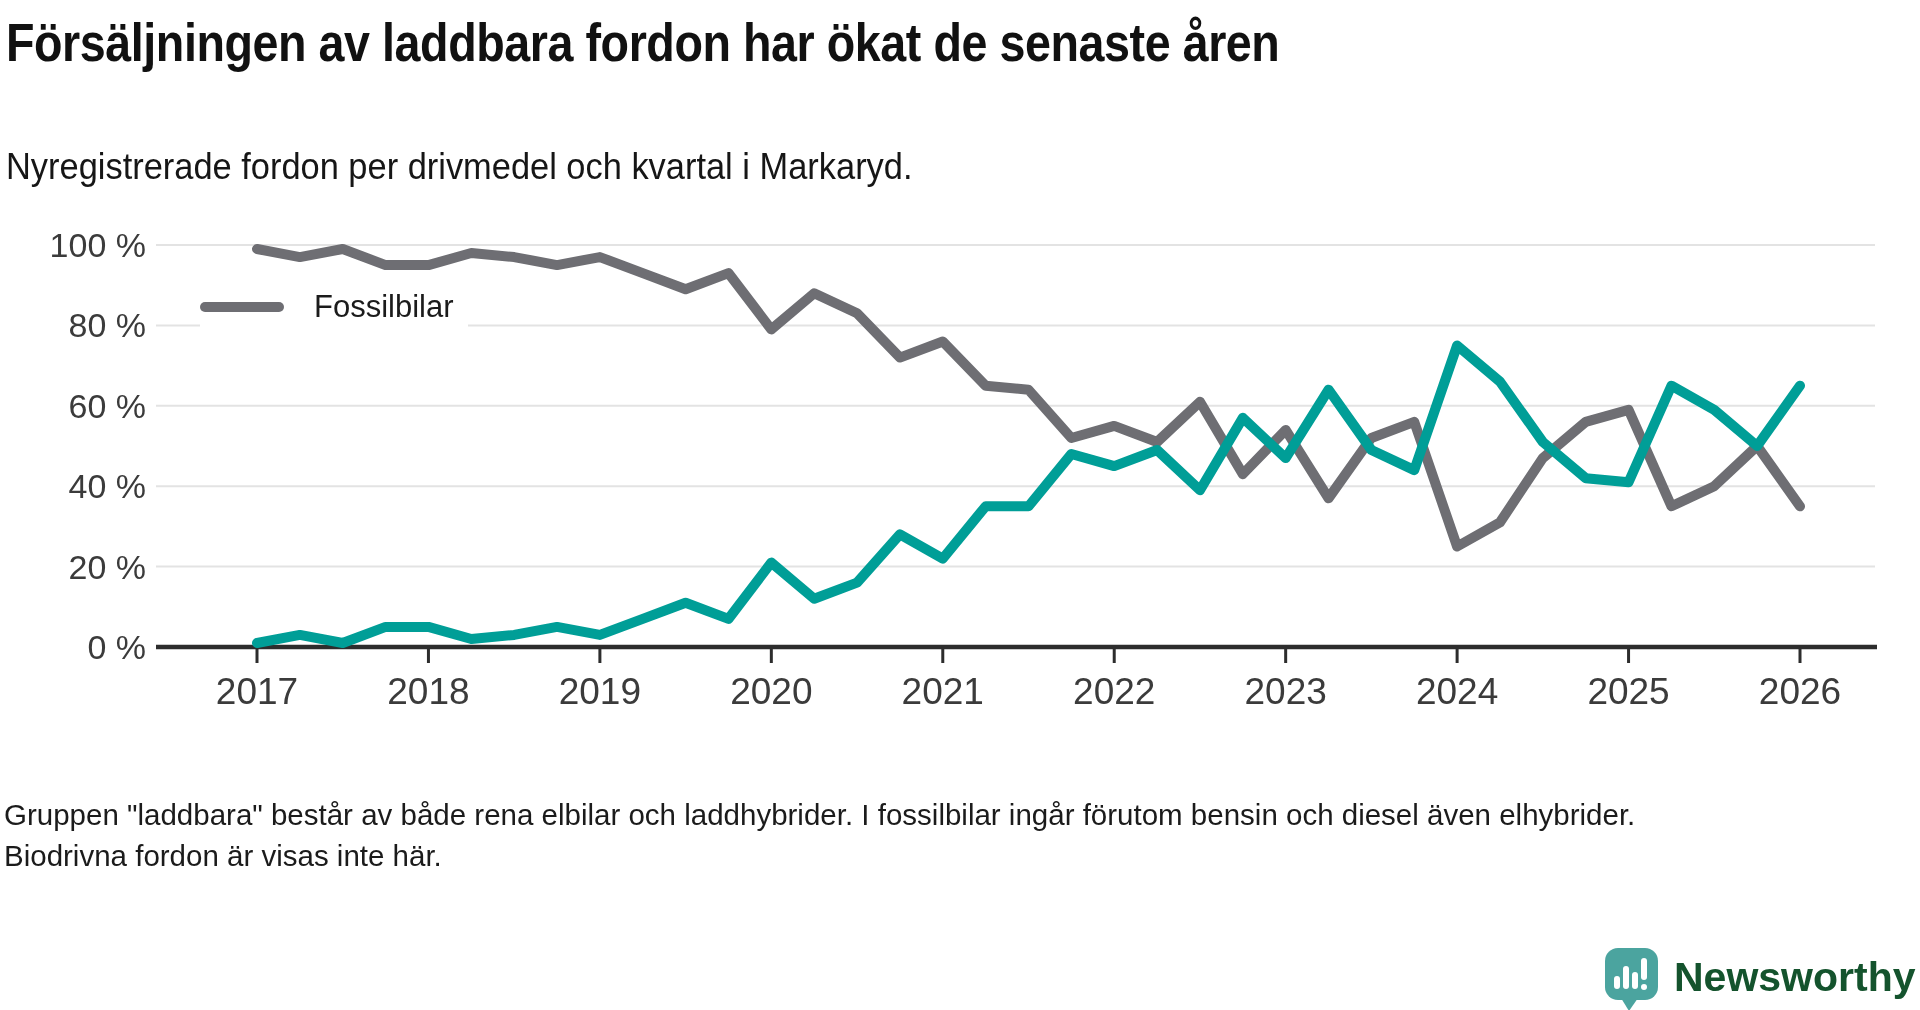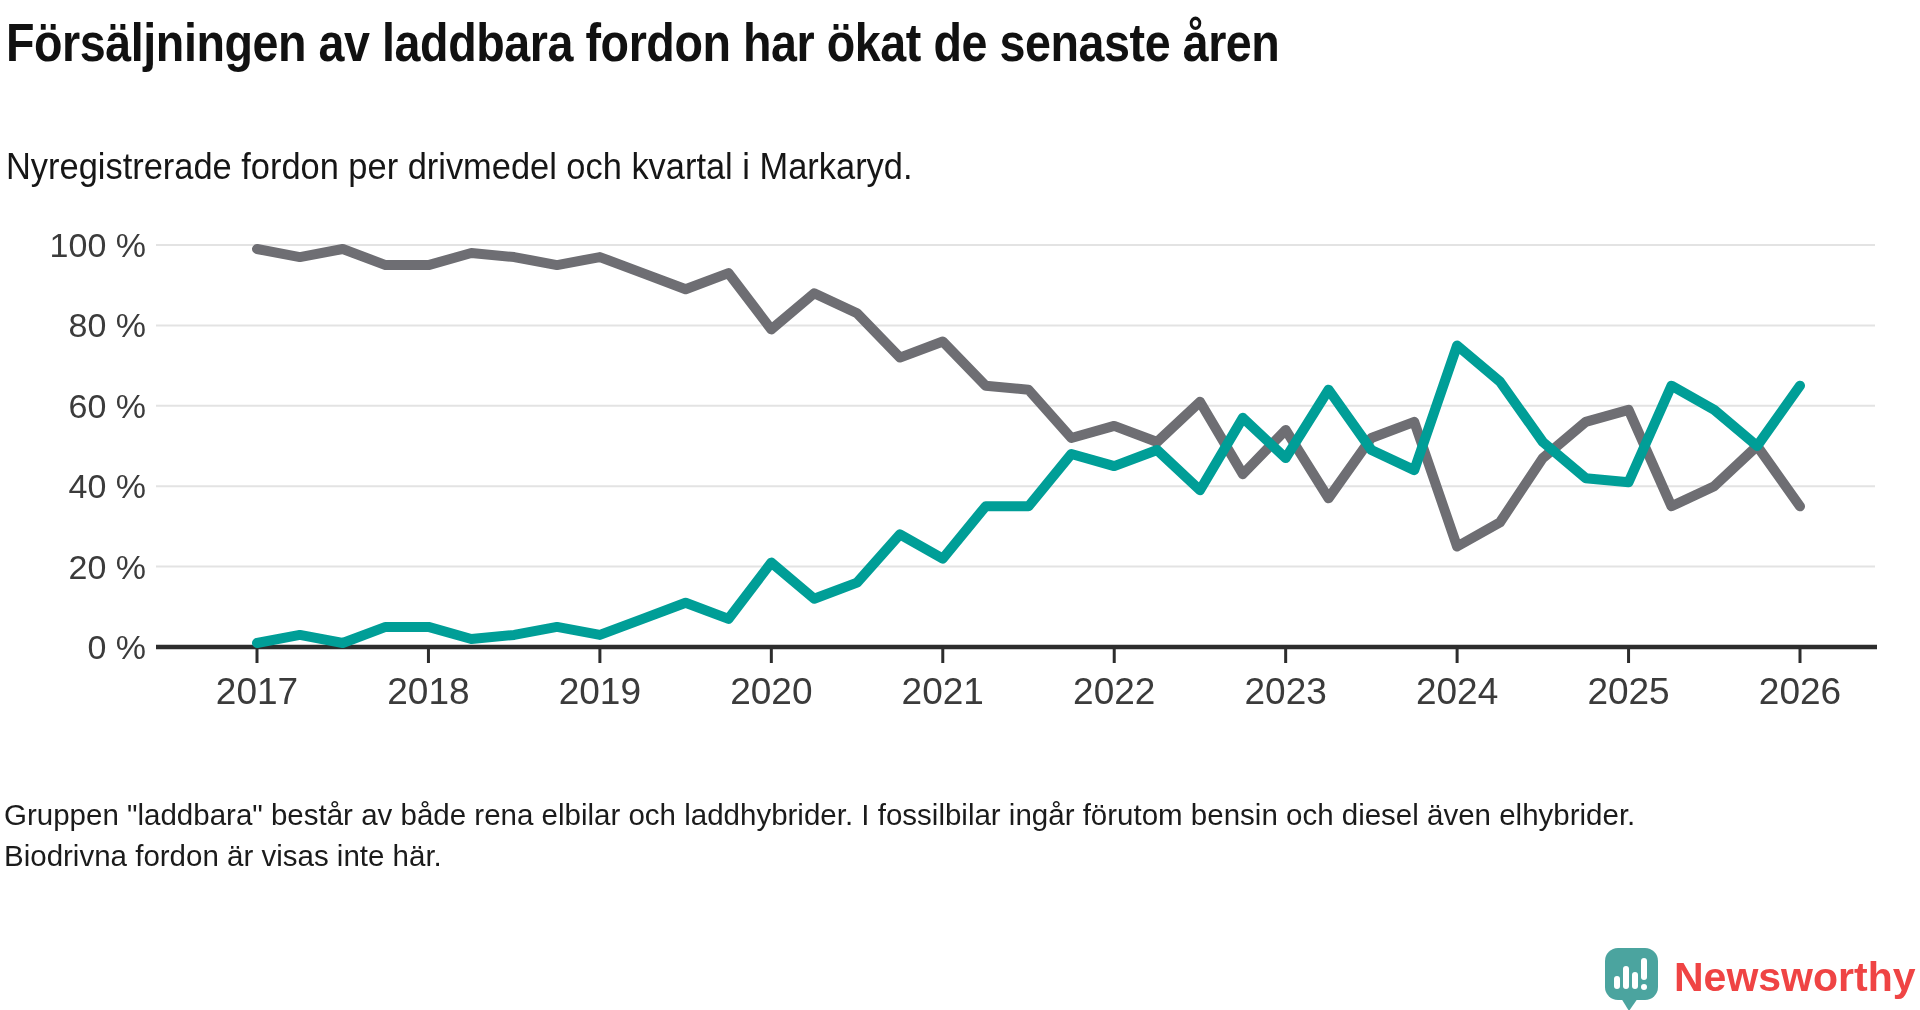--- a/index.html
+++ b/index.html
@@ -59,30 +59,34 @@
       <text x="1457.1111111111113" y="704" class="xlab">2024</text>
       <line x1="1628.5555555555557" y1="649" x2="1628.5555555555557" y2="663" stroke="#2d2d2d" stroke-width="3"></line>
       <text x="1628.5555555555557" y="704" class="xlab">2025</text>
       <line x1="1800" y1="649" x2="1800" y2="663" stroke="#2d2d2d" stroke-width="3"></line>
       <text x="1800" y="704" class="xlab">2026</text>
       <polyline points="257,249.02000000000004 299.8611111111111,257.06000000000006 342.72222222222223,249.02000000000004 385.58333333333337,265.1 428.44444444444446,265.1 471.30555555555554,253.04000000000002 514.1666666666667,257.06000000000006 557.0277777777778,265.1 599.8888888888889,257.06000000000006 642.75,273.14000000000004 685.6111111111111,289.22 728.4722222222223,273.14000000000004 771.3333333333334,329.42 814.1944444444445,293.24 857.0555555555557,313.34000000000003 899.9166666666667,357.56000000000006 942.7777777777778,341.48 985.6388888888889,385.70000000000005 1028.5,389.72 1071.3611111111113,437.96000000000004 1114.2222222222222,425.90000000000003 1157.0833333333335,441.98 1199.9444444444446,401.78000000000003 1242.8055555555557,474.14 1285.6666666666667,429.92 1328.5277777777778,498.26 1371.388888888889,437.96000000000004 1414.25,421.88 1457.1111111111113,546.5 1499.9722222222224,522.38 1542.8333333333335,458.06000000000006 1585.6944444444446,421.88 1628.5555555555557,409.82000000000005 1671.4166666666667,506.3 1714.2777777777778,486.20000000000005 1757.138888888889,446 1800,506.3" fill="none" stroke="#6e6e73" stroke-width="10" stroke-linejoin="round" stroke-linecap="round"></polyline>
       <polyline points="257,642.98 299.8611111111111,634.94 342.72222222222223,642.98 385.58333333333337,626.9 428.44444444444446,626.9 471.30555555555554,638.96 514.1666666666667,634.94 557.0277777777778,626.9 599.8888888888889,634.94 642.75,618.86 685.6111111111111,602.78 728.4722222222223,618.86 771.3333333333334,562.58 814.1944444444445,598.76 857.0555555555557,582.6800000000001 899.9166666666667,534.44 942.7777777777778,558.56 985.6388888888889,506.3 1028.5,506.3 1071.3611111111113,454.04 1114.2222222222222,466.1 1157.0833333333335,450.02 1199.9444444444446,490.22 1242.8055555555557,417.86 1285.6666666666667,458.06000000000006 1328.5277777777778,389.72 1371.388888888889,450.02 1414.25,470.12 1457.1111111111113,345.50000000000006 1499.9722222222224,381.68 1542.8333333333335,441.98 1585.6944444444446,478.16 1628.5555555555557,482.18 1671.4166666666667,385.70000000000005 1714.2777777777778,409.82000000000005 1757.138888888889,446 1800,385.70000000000005" fill="none" stroke="#009e97" stroke-width="10" stroke-linejoin="round" stroke-linecap="round"></polyline>
     </svg>
 
   <div class="legend">
+    <div class="legend-row">
+      <div class="legend-swatch" style="background: rgb(110, 110, 115);"></div>
+      <div class="legend-label">Fossilbilar</div>
+    </div>
   </div>
 
   <div class="note">Gruppen "laddbara" består av både rena elbilar och laddhybrider. I fossilbilar ingår förutom bensin och diesel även elhybrider. Biodrivna fordon är visas inte här.</div>
 
   <div class="logo">
     <svg width="56" height="64" viewBox="0 0 56 64">
       <rect x="1" y="0" width="53" height="52" rx="13" fill="#4ba49f"></rect>
       <polygon points="17,50 34,50 25,63" fill="#4ba49f"></polygon>
       <rect x="10" y="28" width="6" height="13" rx="3" fill="#fff"></rect>
       <rect x="19" y="18" width="6" height="23" rx="3" fill="#fff"></rect>
       <rect x="28" y="24" width="6" height="17" rx="3" fill="#fff"></rect>
       <rect x="37" y="10" width="6" height="22" rx="3" fill="#fff"></rect>
       <rect x="37" y="36" width="6" height="6" rx="3" fill="#fff"></rect>
     </svg>
-    <div class="logo-text" style="color: #ef4444;">Newsworthy</div>
+    <div class="logo-text" style="color: #14532d;">Newsworthy</div>
   </div>
 
 </div>
 
 </body></html>

